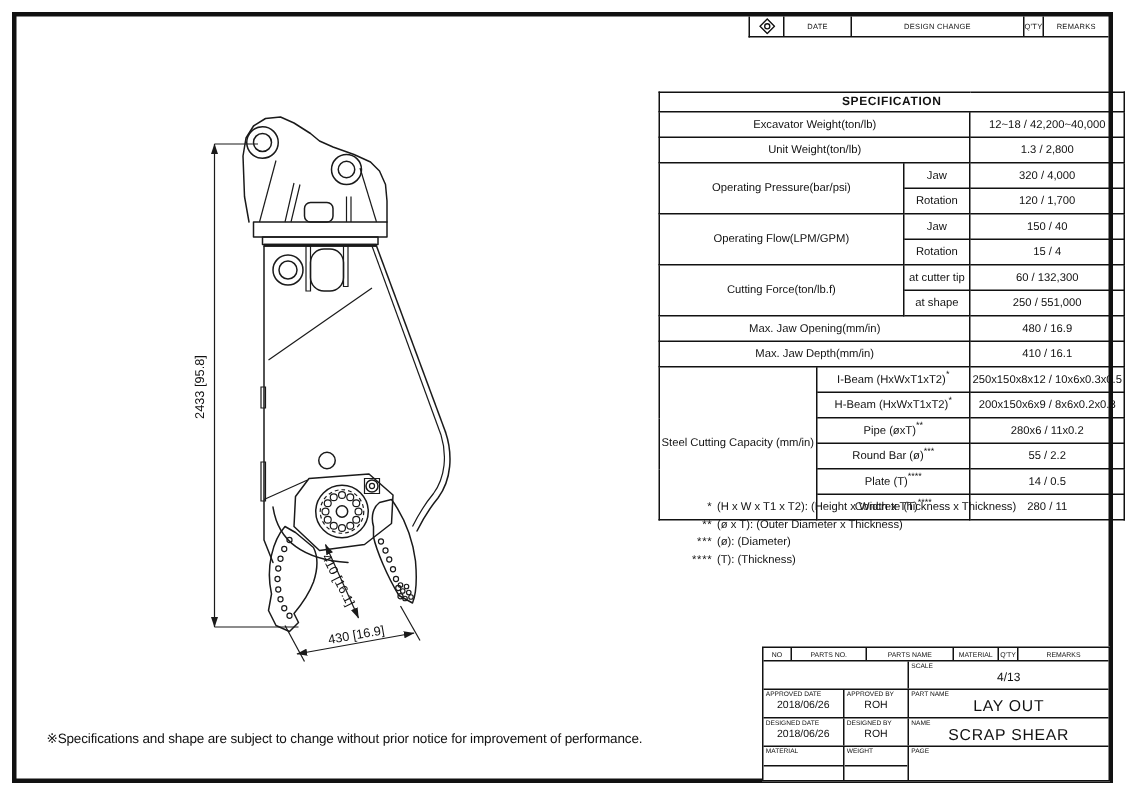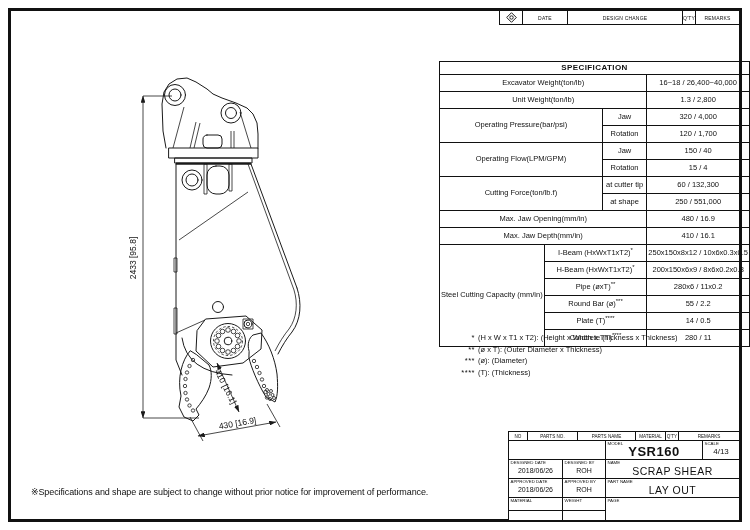--- a/index.html
+++ b/index.html
@@ -83,21 +83,21 @@
       <col style="width:65px">
       <col style="width:45px">
       <col style="width:101px">
     </colgroup>
   <tbody>
       <tr class="t">
         <td colspan="4">SPECIFICATION</td>
       </tr>
   <tr>
     <td colspan="3">Excavator Weight(ton/lb)</td>
-    <td>16~18 / 26,400~40,000</td>
+    <td>12~18 / 42,200~40,000</td>
   </tr>
   <tr>
     <td colspan="3">Unit Weight(ton/lb)</td>
     <td>1.3 / 2,800</td>
   </tr>
   <tr>
     <td colspan="2" rowspan="2">Operating Pressure(bar/psi)</td>
     <td>Jaw</td>
     <td>320 / 4,000</td>
   </tr>
@@ -301,57 +301,53 @@
   <div class="tb-row tb-head" style="height:9px;">
     <div class="tb-cell" style="width:19px;">NO</div>
     <div class="tb-cell" style="width:50px;">PARTS NO.</div>
     <div class="tb-cell" style="width:58px;">PARTS NAME</div>
     <div class="tb-cell" style="width:30px;">MATERIAL</div>
     <div class="tb-cell" style="width:13px;">Q'TY</div>
     <div class="tb-cell" style="flex:1;">REMARKS</div>
   </div>
   <div class="tb-row" style="height:19px;">
     <div class="tb-cell" style="width:97px;"></div>
-    <div class="tb-cell" style="width:97px;">
-      <span class="tlabel">MODEL</span>
-      <span class="v-big">YSR160</span>
-    </div>
     <div class="tb-cell" style="flex:1;">
       <span class="tlabel">SCALE</span>
       <span class="v-sm" style="font-size:8px;">4/13</span>
+    </div>
+  </div>
+  <div class="tb-row" style="height:19px;">
+    <div class="tb-cell" style="width:54px;">
+      <span class="tlabel">APPROVED DATE</span>
+      <span class="v-sm">2018/06/26</span>
+    </div>
+    <div class="tb-cell" style="width:43px;">
+      <span class="tlabel">APPROVED BY</span>
+      <span class="v-sm">ROH</span>
+    </div>
+    <div class="tb-cell" style="flex:1;">
+      <span class="tlabel">PART NAME</span>
+      <span class="v-md">LAY OUT</span>
     </div>
   </div>
   <div class="tb-row" style="height:19px;">
     <div class="tb-cell" style="width:54px;">
       <span class="tlabel">DESIGNED DATE</span>
       <span class="v-sm">2018/06/26</span>
     </div>
     <div class="tb-cell" style="width:43px;">
       <span class="tlabel">DESIGNED BY</span>
       <span class="v-sm">ROH</span>
     </div>
     <div class="tb-cell" style="flex:1;">
       <span class="tlabel">NAME</span>
       <span class="v-md">SCRAP SHEAR</span>
     </div>
   </div>
-  <div class="tb-row" style="height:19px;">
-    <div class="tb-cell" style="width:54px;">
-      <span class="tlabel">APPROVED DATE</span>
-      <span class="v-sm">2018/06/26</span>
-    </div>
-    <div class="tb-cell" style="width:43px;">
-      <span class="tlabel">APPROVED BY</span>
-      <span class="v-sm">ROH</span>
-    </div>
-    <div class="tb-cell" style="flex:1;">
-      <span class="tlabel">PART NAME</span>
-      <span class="v-md">LAY OUT</span>
-    </div>
-  </div>
   <div class="tb-row" style="flex:1;">
     <div class="tb-cell" style="width:54px;">
       <span class="tlabel">MATERIAL</span>
       <span class="subdiv"></span>
     </div>
     <div class="tb-cell" style="width:43px;">
       <span class="tlabel">WEIGHT</span>
       <span class="subdiv"></span>
     </div>
     <div class="tb-cell" style="flex:1;">

